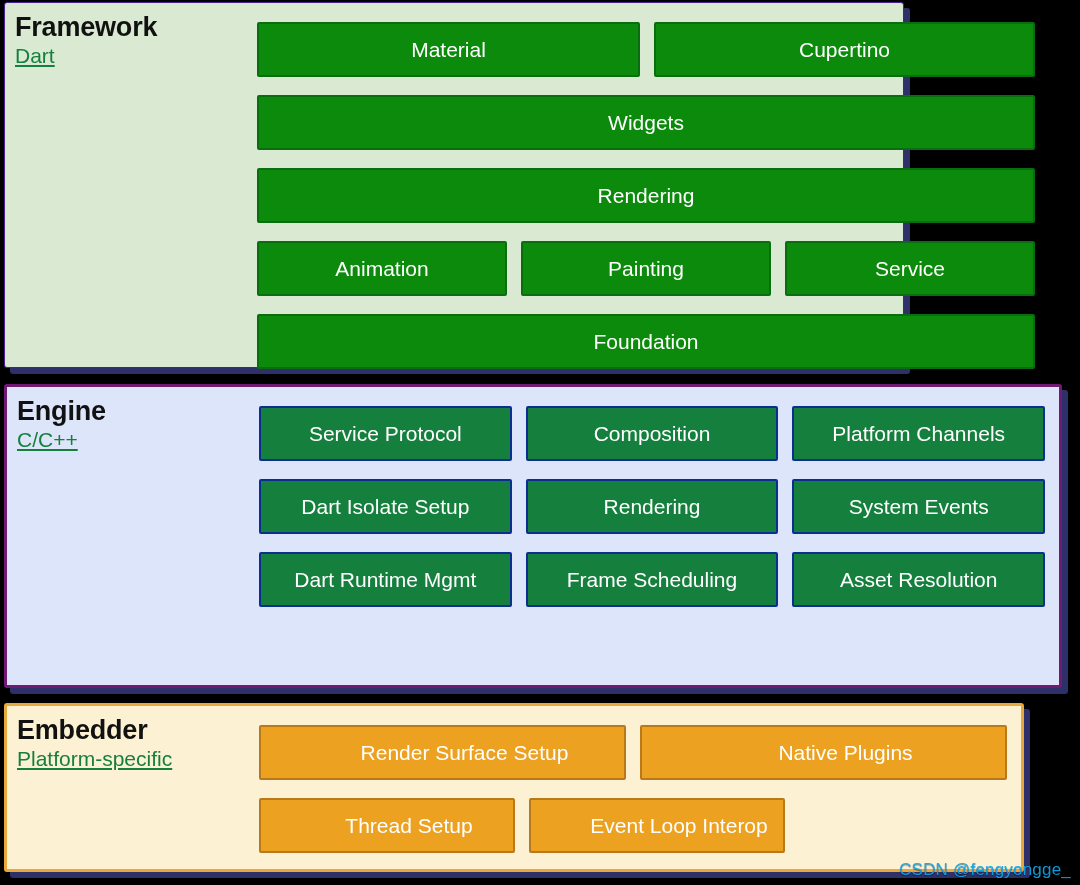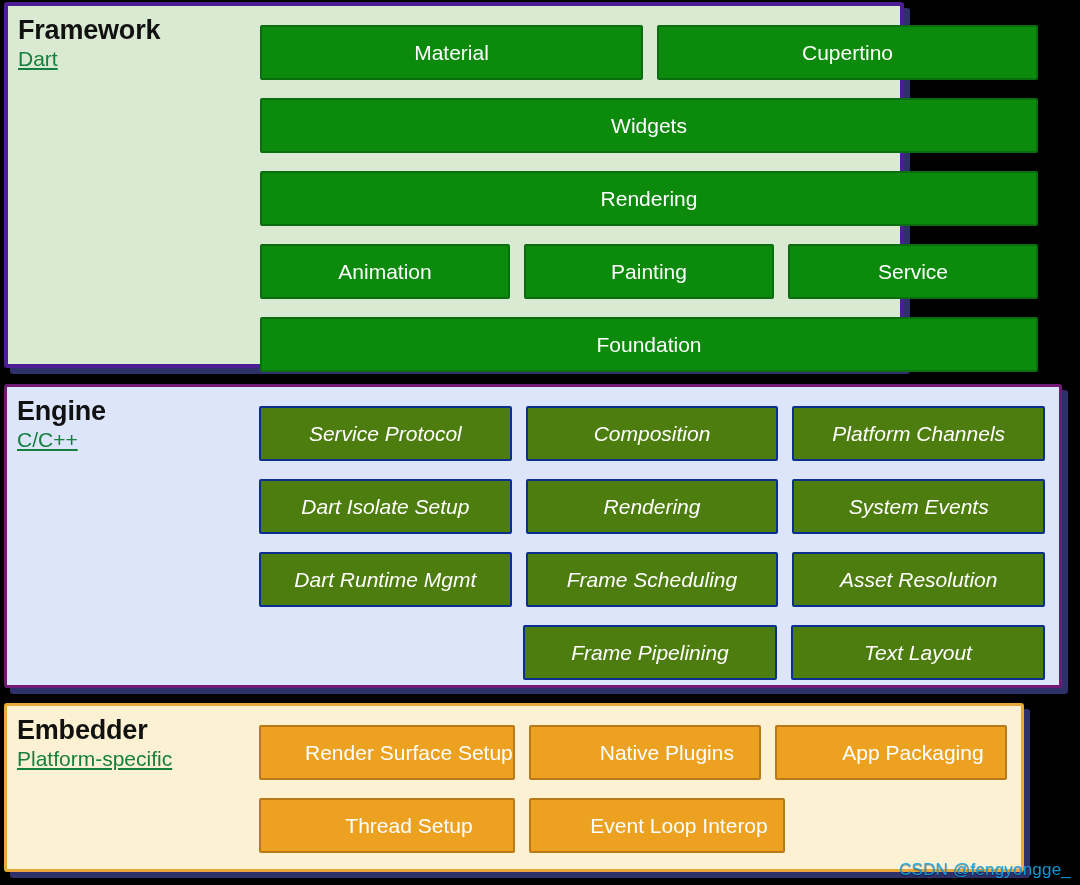--- a/index.html
+++ b/index.html
@@ -32,21 +32,21 @@
     flex-direction: row;
     align-items: flex-start;
     border-radius: 3px;
     box-shadow: 6px 6px 0 0 #2e3169, 0 0 0 1px rgba(0,0,0,0.25);
   }
   .panel-framework {
     top: 2px;
     width: 900px;
     height: 366px;
     background: #d9e9d2;
-    border: 4px solid #4c1d95;
+    border: 1px solid #4c1d95;
   }
   .panel-engine {
     top: 384px;
     width: 1058px;
     height: 304px;
     background: #dde5fa;
     border: 3px solid #701a75;
   }
   .panel-embedder {
     top: 703px;
@@ -106,21 +106,21 @@
     white-space: nowrap;
     margin-top: 7px;
   }
   .cell.empty {
     background: transparent;
     border: none;
     box-shadow: none;
   }
 
   .cell-green  { background: #0b8a0b; border: 2px solid #0a6d0f; }
-  .cell-blue   { background: #4d7c0f; border: 2px solid #0b2f8f; font-style: italic; }
+  .cell-blue   { background: #15803d; border: 2px solid #0b2f8f; }
   .cell-orange { background: #eca121; border: 2px solid #b9791a; padding-left: 44px; }
 
   
   .w-1   { flex: 1 1 0; }
   .w-mat { flex: 0 0 383px; }
   .w-cup { flex: 0 0 381px; }
 
   
   .watermark {
     position: absolute;
@@ -191,40 +191,34 @@
         <div class="cell cell-blue w-1">Rendering</div>
         <div class="cell cell-blue w-1">System Events</div>
       </div>
 
       <div class="grid-row">
         <div class="cell cell-blue w-1">Dart Runtime Mgmt</div>
         <div class="cell cell-blue w-1">Frame Scheduling</div>
         <div class="cell cell-blue w-1">Asset Resolution</div>
       </div>
 
-      <div class="grid-row">
-        <div class="cell empty w-1"></div>
-        <div class="cell cell-blue w-1">Frame Pipelining</div>
-        <div class="cell cell-blue w-1">Text Layout</div>
-      </div>
 
     </div>
   </section>
 
   <section class="panel panel-embedder">
     <div class="panel-label">
       <div class="panel-title">Embedder</div>
       <div class="panel-subtitle">Platform-specific</div>
     </div>
     <div class="panel-grid">
 
       <div class="grid-row">
         <div class="cell cell-orange w-1">Render Surface Setup</div>
         <div class="cell cell-orange w-1">Native Plugins</div>
-        <div class="cell cell-orange w-1">App Packaging</div>
       </div>
 
       <div class="grid-row">
         <div class="cell cell-orange w-1">Thread Setup</div>
         <div class="cell cell-orange w-1">Event Loop Interop</div>
         <div class="cell empty w-1"></div>
       </div>
 
     </div>
   </section>

